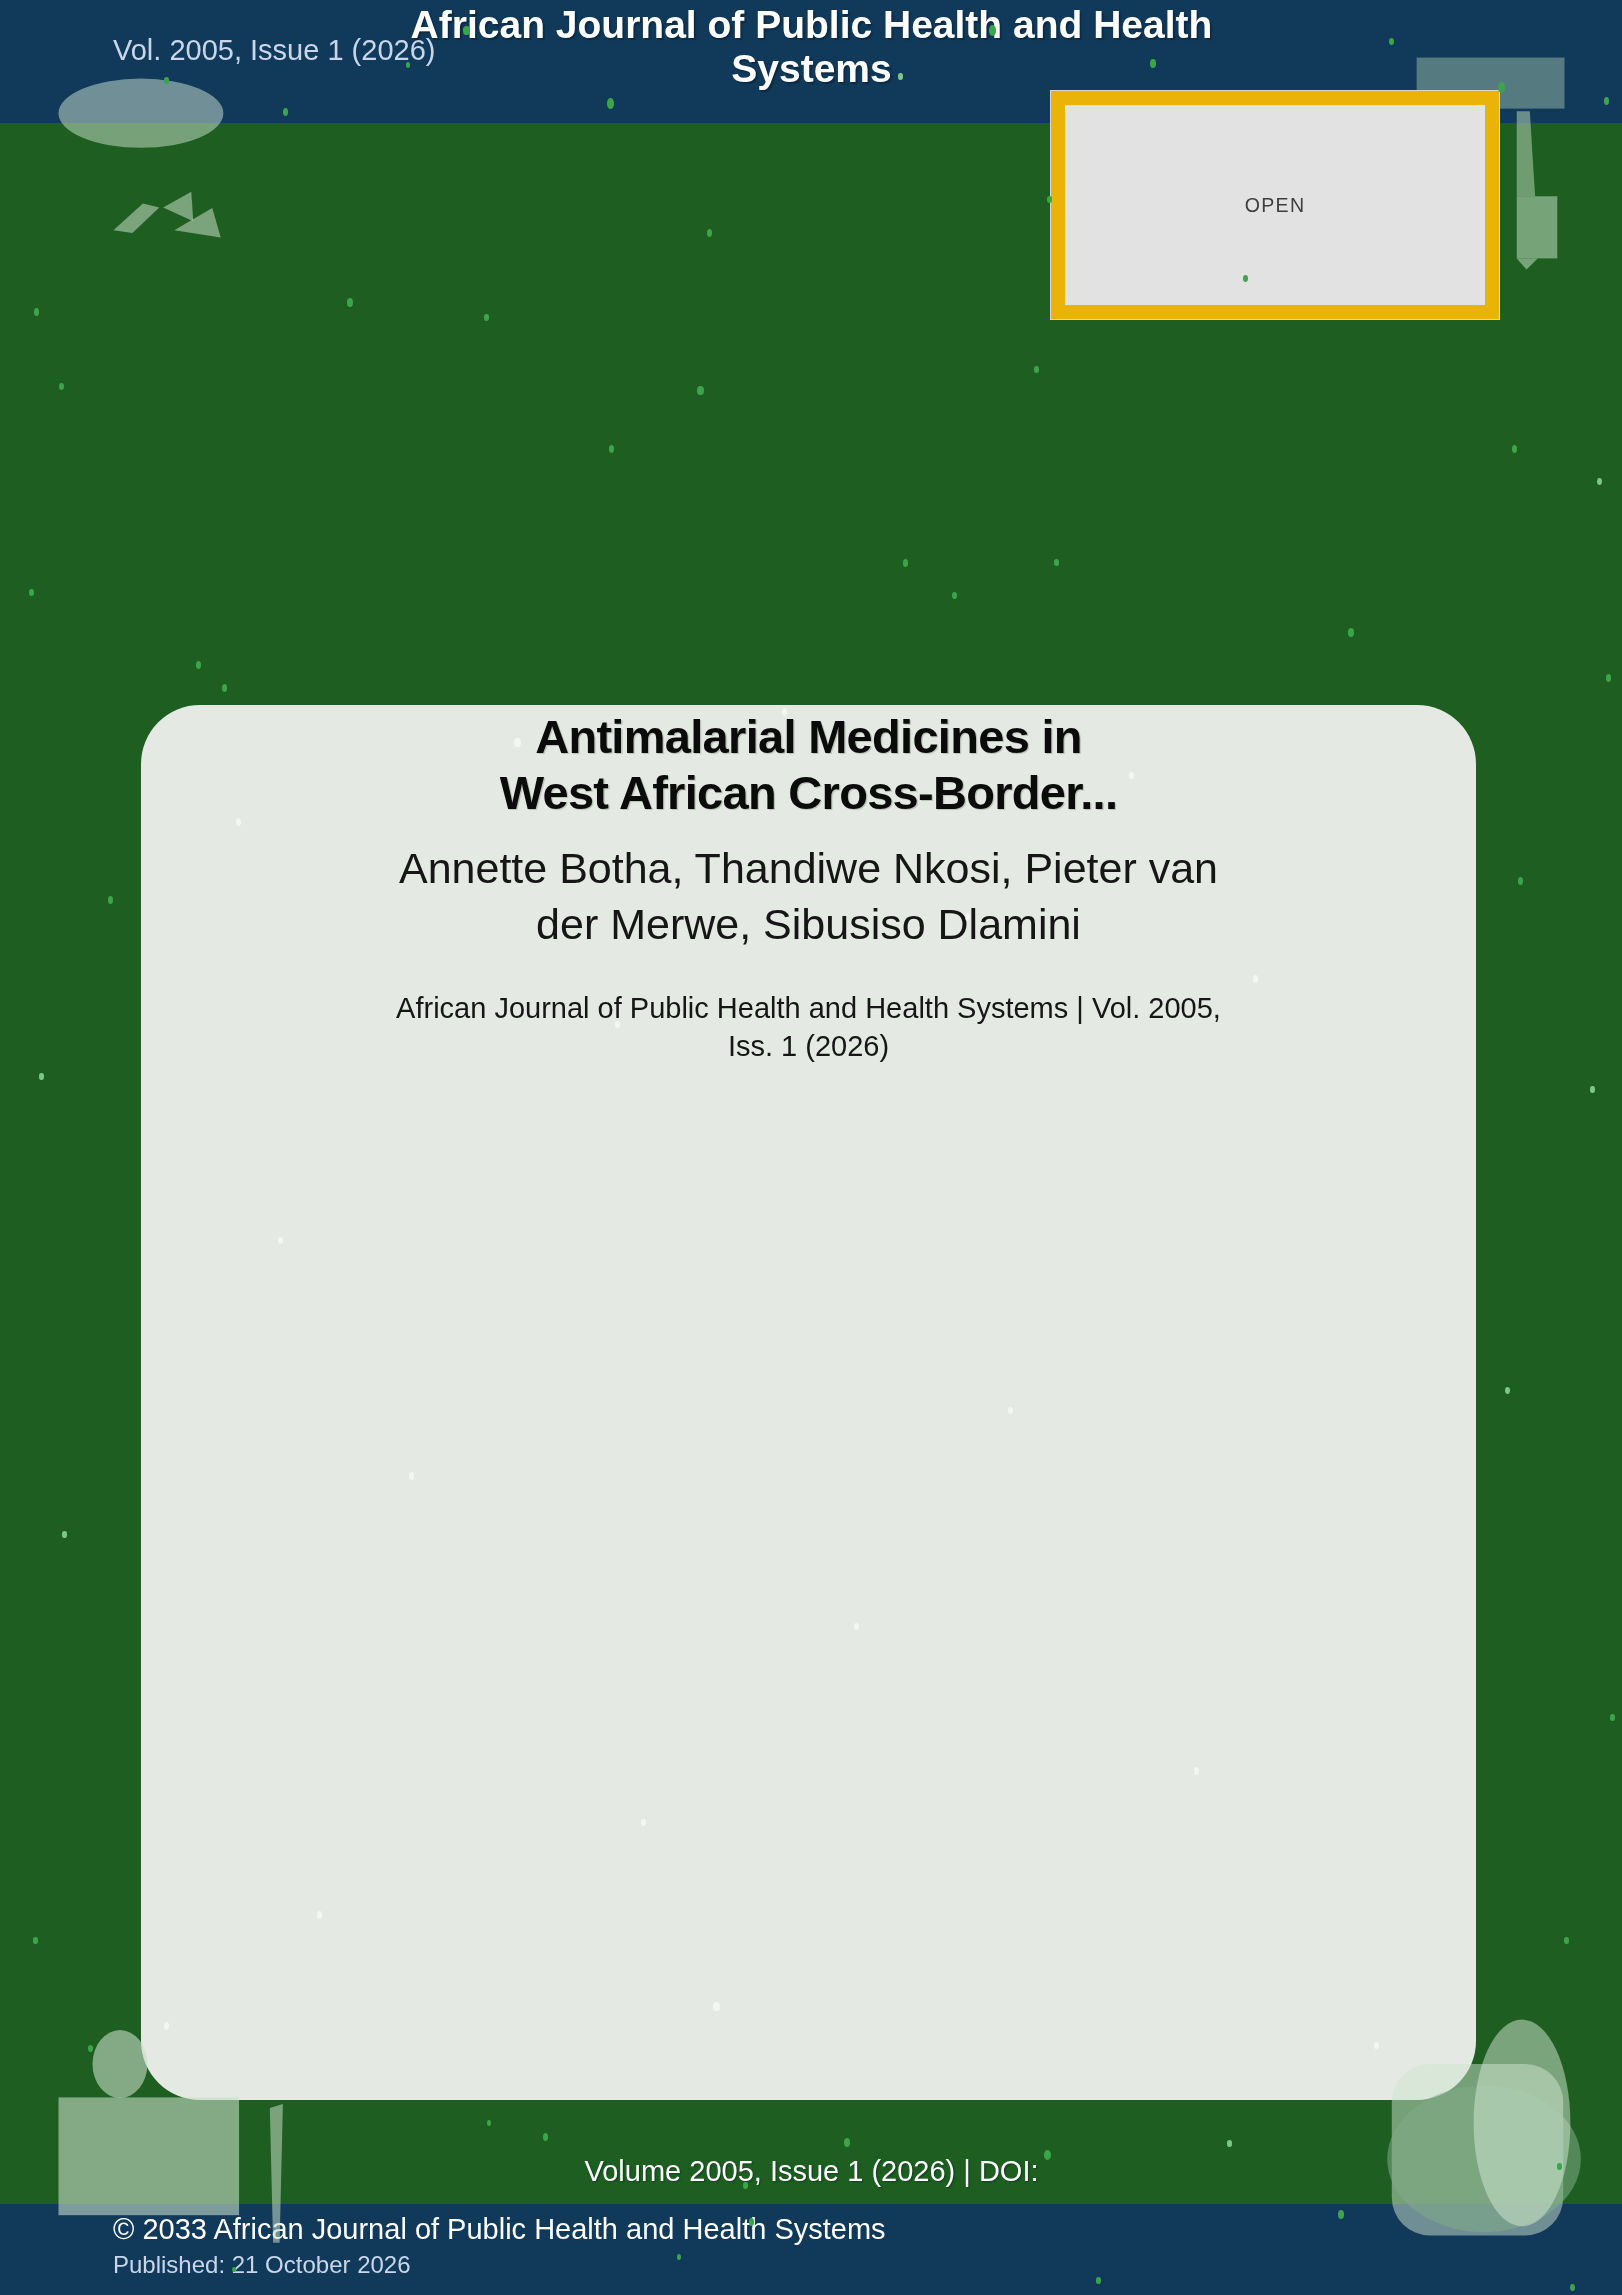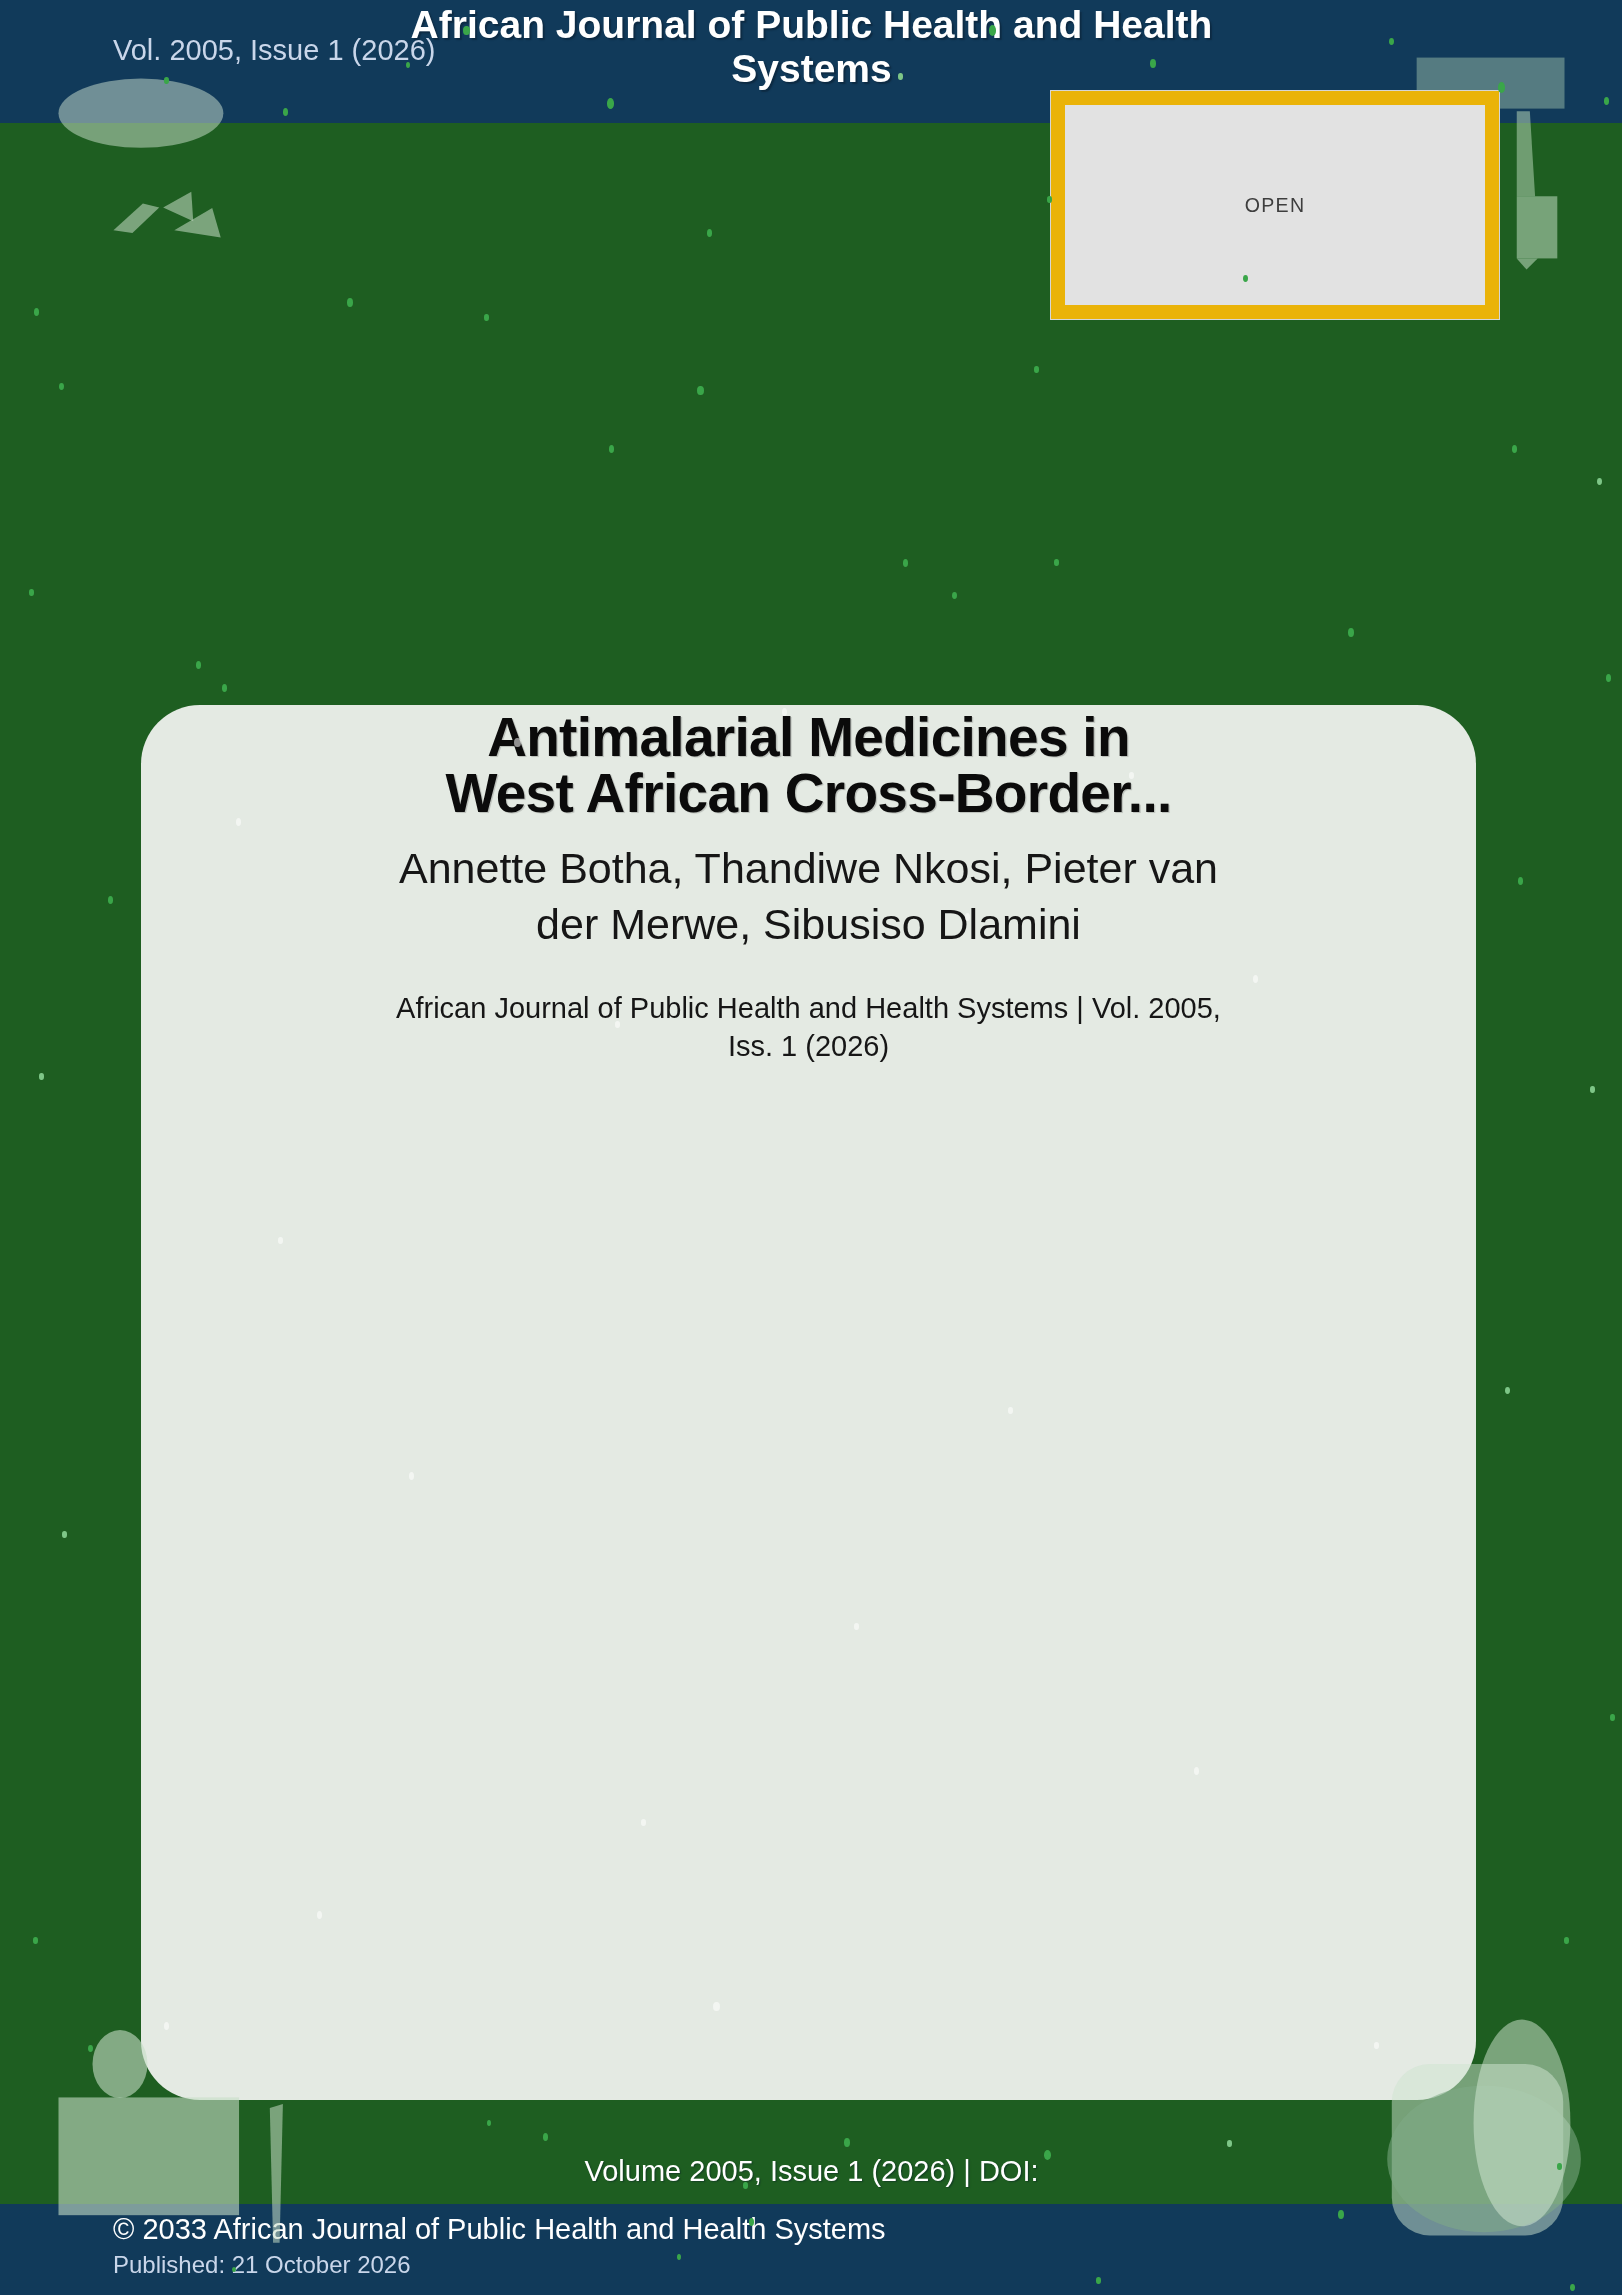--- a/index.html
+++ b/index.html
@@ -21,21 +21,21 @@
   .open-badge{position:absolute;left:1050px;top:90px;width:450px;height:230px;background:#eab308;
     border:1.3px solid #d6d6d6;box-sizing:border-box;padding:14.4px;}
   .open-badge-inner{width:100%;height:100%;background:var(--badge_grey);display:flex;align-items:center;justify-content:center;}
   .open-badge-label{font-size:19.6px;color:#3e3e3e;letter-spacing:1.3px;}
 
   
   .card{position:absolute;left:141px;top:705px;width:1335px;height:1395px;background:var(--card);
     border-radius:59px;text-align:center;color:#0d0d0d;}
   .title-primary{margin:17px auto 0;font-size:55px;font-weight:bold;line-height:76px;
     letter-spacing:-0.7px;white-space:pre-line;color:#0b0b0b;text-shadow:1.3px 1.3px 0.7px rgba(0,0,0,.18);}
-  .title-secondary{margin:3.9px auto 0;font-size:55px;font-weight:bold;line-height:56px;
+  .title-secondary{margin:3.9px auto 0;font-size:47px;font-weight:bold;line-height:56px;
     letter-spacing:-0.7px;white-space:pre-line;color:#0b0b0b;text-shadow:1.3px 1.3px 0.7px rgba(0,0,0,.18);}
   .authors{margin:19.6px auto 0;font-size:43px;line-height:56px;color:#161616;white-space:pre-line;}
   .affiliation{margin:15.7px auto 0;font-size:37px;line-height:46px;color:#161616;}
   .citation{margin:37px auto 0;font-size:29px;line-height:38px;color:#161616;white-space:pre-line;}
 
   
   .volume-doi{position:absolute;left:0;top:2155px;width:1623px;margin:0;text-align:center;
     font-size:29px;color:#ffffff;text-shadow:1.3px 1.3px 1.3px rgba(8,24,40,.4);}
   .footbar{position:absolute;left:0;top:2204px;width:1623px;height:92px;background:var(--navy);}
   .copyright{position:absolute;left:113px;top:9.2px;margin:0;font-size:29px;color:#ffffff;}

